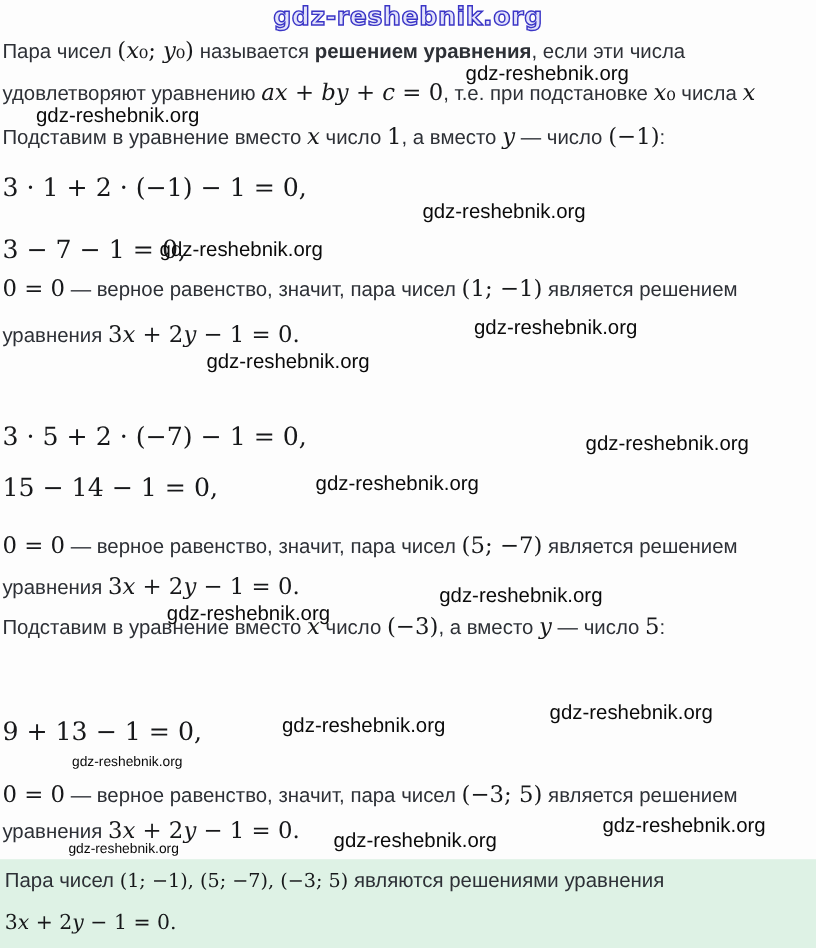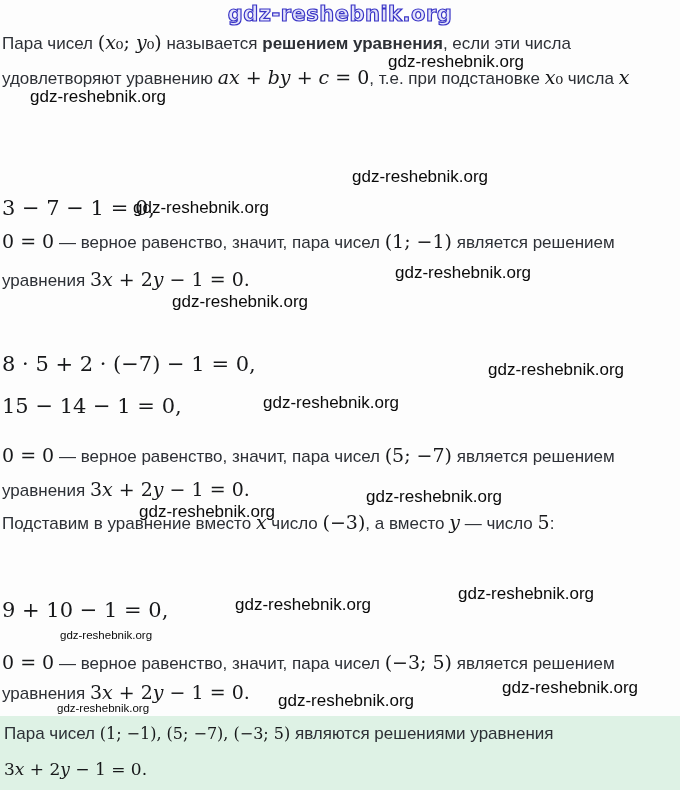--- a/index.html
+++ b/index.html
@@ -36,48 +36,54 @@
 
   <div class="logo">gdz-reshebnik.org</div>
 
   <div class="line" style="top:30px">
     <span>Пара чисел </span><span class="m">(<i>x</i>₀; <i>y</i>₀)</span><span> называется </span><span class="b">решением уравнения</span><span>, если эти числа</span>
   </div>
   <div class="line" style="top:65px">
     <span>удовлетворяют уравнению </span><span class="m"><i>ax</i> + <i>by</i> + <i>c</i> = 0</span><span>, т.е. при подстановке </span><span class="m"><i>x</i>₀</span><span> числа </span><span class="m"><i>x</i></span>
   </div>
 
+  <div class="line" style="top:102px">
+    <span>Подставим в уравнение вместо </span><span class="m"><i>x</i></span><span> число </span><span class="m">1</span><span>, а вместо </span><span class="m"><i>y</i></span><span> — число </span><span class="m">(−1)</span><span>:</span>
+  </div>
+  <div class="line display" style="top:143px">
+    <span class="m">3 · 1 + 2 · (−1) − 1 = 0,</span>
+  </div>
   <div class="line display" style="top:195px">
     <span class="m">3 − 7 − 1 = 0,</span>
   </div>
   <div class="line" style="top:229px">
     <span class="m">0 = 0</span><span> — верное равенство, значит, пара чисел </span><span class="m">(1; −1)</span><span> является решением</span>
   </div>
   <div class="line" style="top:267px">
     <span>уравнения </span><span class="m">3<i>x</i> + 2<i>y</i> − 1 = 0.</span>
   </div>
 
   <div class="line display" style="top:351px">
-    <span class="m">8 · 5 + 2 · (−7) − 1 = 0,</span>
+    <span class="m">3 · 5 + 2 · (−7) − 1 = 0,</span>
   </div>
   <div class="line display" style="top:393px">
     <span class="m">15 − 14 − 1 = 0,</span>
   </div>
   <div class="line" style="top:443px">
     <span class="m">0 = 0</span><span> — верное равенство, значит, пара чисел </span><span class="m">(5; −7)</span><span> является решением</span>
   </div>
   <div class="line" style="top:477px">
     <span>уравнения </span><span class="m">3<i>x</i> + 2<i>y</i> − 1 = 0.</span>
   </div>
 
   <div class="line" style="top:510px">
     <span>Подставим в уравнение вместо </span><span class="m"><i>x</i></span><span> число </span><span class="m">(−3)</span><span>, а вместо </span><span class="m"><i>y</i></span><span> — число </span><span class="m">5</span><span>:</span>
   </div>
   <div class="line display" style="top:597px">
-    <span class="m">9 + 10 − 1 = 0,</span>
+    <span class="m">9 + 13 − 1 = 0,</span>
   </div>
   <div class="line" style="top:650px">
     <span class="m">0 = 0</span><span> — верное равенство, значит, пара чисел </span><span class="m">(−3; 5)</span><span> является решением</span>
   </div>
   <div class="line" style="top:680px">
     <span>уравнения </span><span class="m">3<i>x</i> + 2<i>y</i> − 1 = 0.</span>
   </div>
 
   <span class="wm" style="left:388px;top:53px">gdz-reshebnik.org</span>
   <span class="wm" style="left:30px;top:88px">gdz-reshebnik.org</span>

